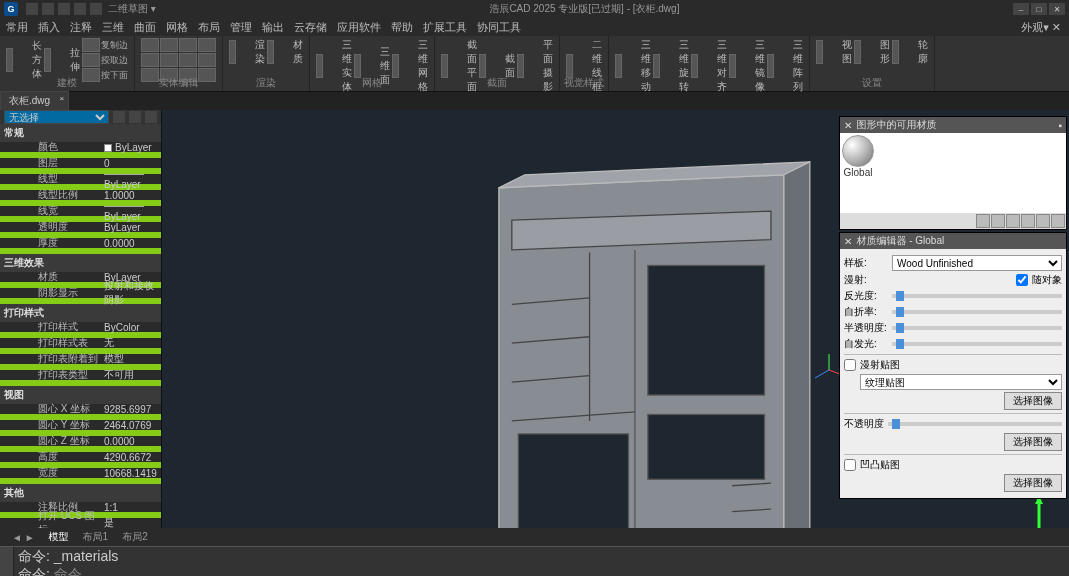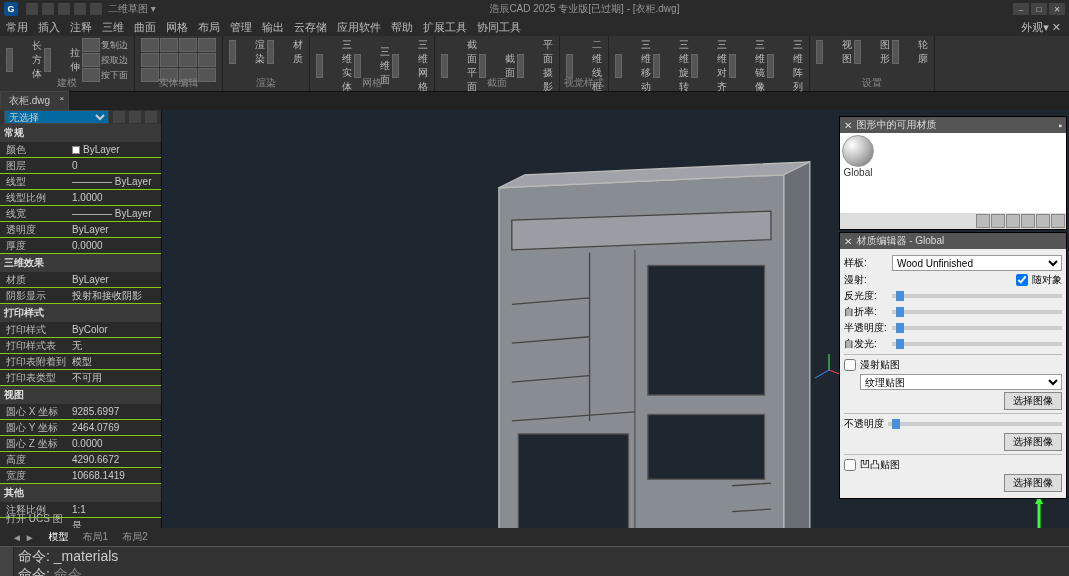--- a/index.html
+++ b/index.html
@@ -37,21 +37,21 @@
   
   
   .main{display:flex;height:418px;}
   
   
   .props{width:162px;background:#2a2a2a;border-right:1px solid #111;display:flex;flex-direction:column;overflow:hidden;font-size:10px;}
   .props-hdr{height:18px;background:#333;display:flex;align-items:center;padding:0 4px;gap:4px;}
   .props-hdr select{flex:1;background:#0369a1;color:#ccc;border:1px solid #444;font-size:10px;height:14px;}
   .props-hdr .ic{width:12px;height:12px;background:#444;}
   .props-cat{background:#3a3a3a;padding:2px 4px;color:#ddd;font-weight:bold;}
-  .props-row{display:flex;height:16px;align-items:center;border-bottom:1px solid #84cc16;}
+  .props-row{display:flex;height:16px;align-items:center;border-bottom:6px solid #84cc16;padding-left:32px;}
   .props-row .k{width:70px;padding-left:6px;color:#bbb;}
   .props-row .v{flex:1;color:#ccc;padding-left:2px;}
   .props .swatch{display:inline-block;width:8px;height:8px;background:#fff;border:1px solid #888;vertical-align:middle;margin-right:3px;}
   
   
   .viewport{flex:1;background:#1e2730;position:relative;overflow:hidden;}
   .viewport svg{position:absolute;inset:0;}
   
   
   .matpanel{position:absolute;top:116px;right:2px;width:228px;}

